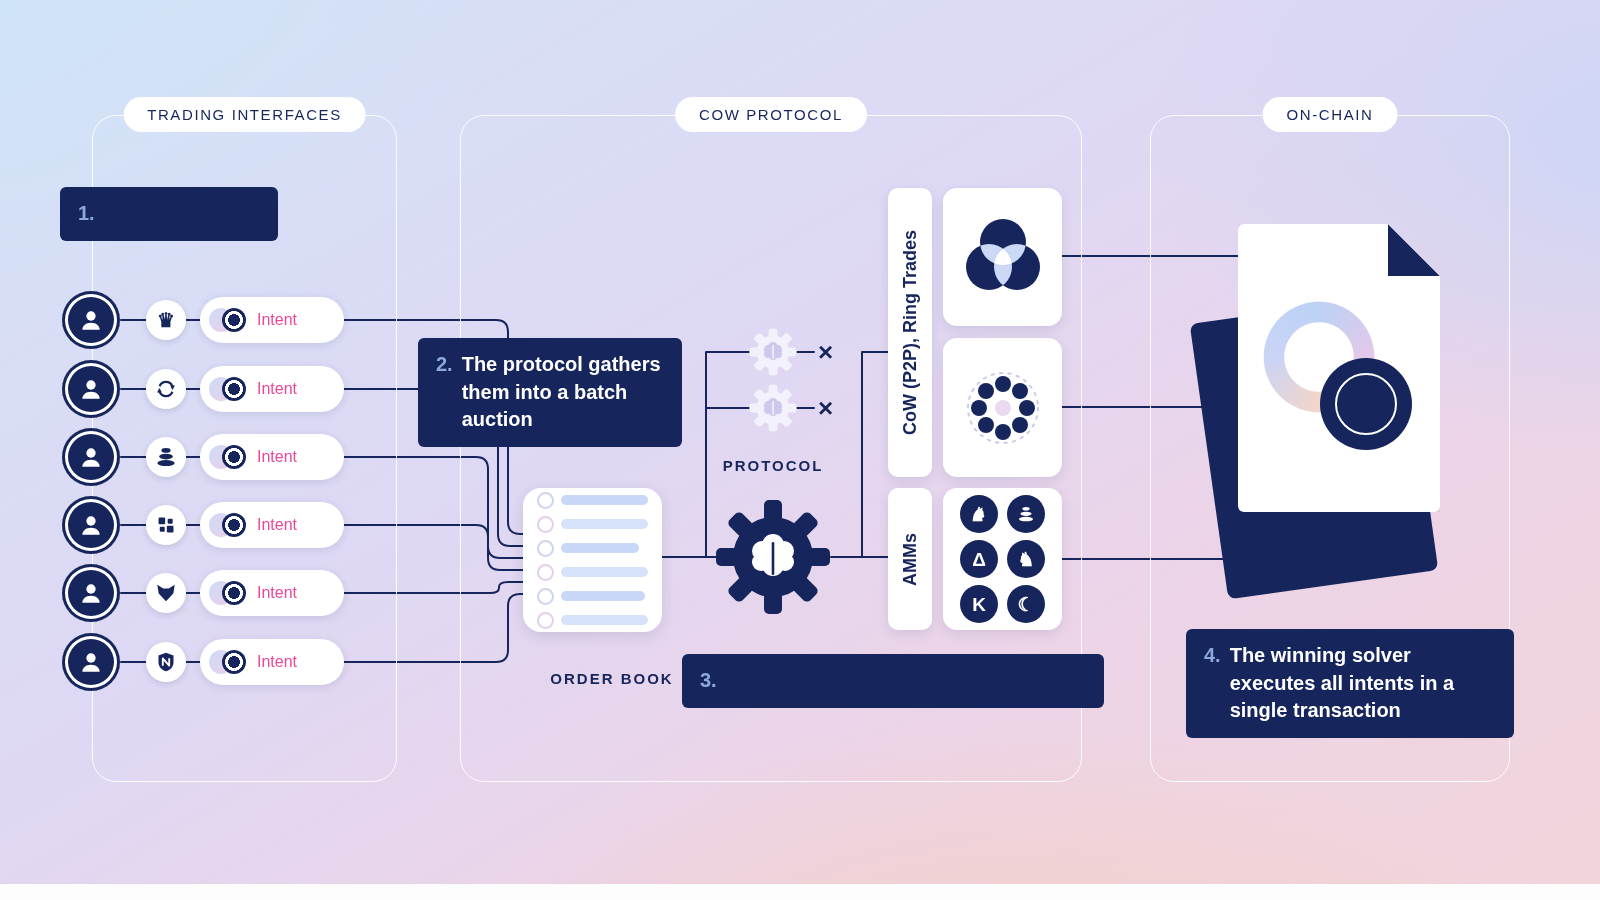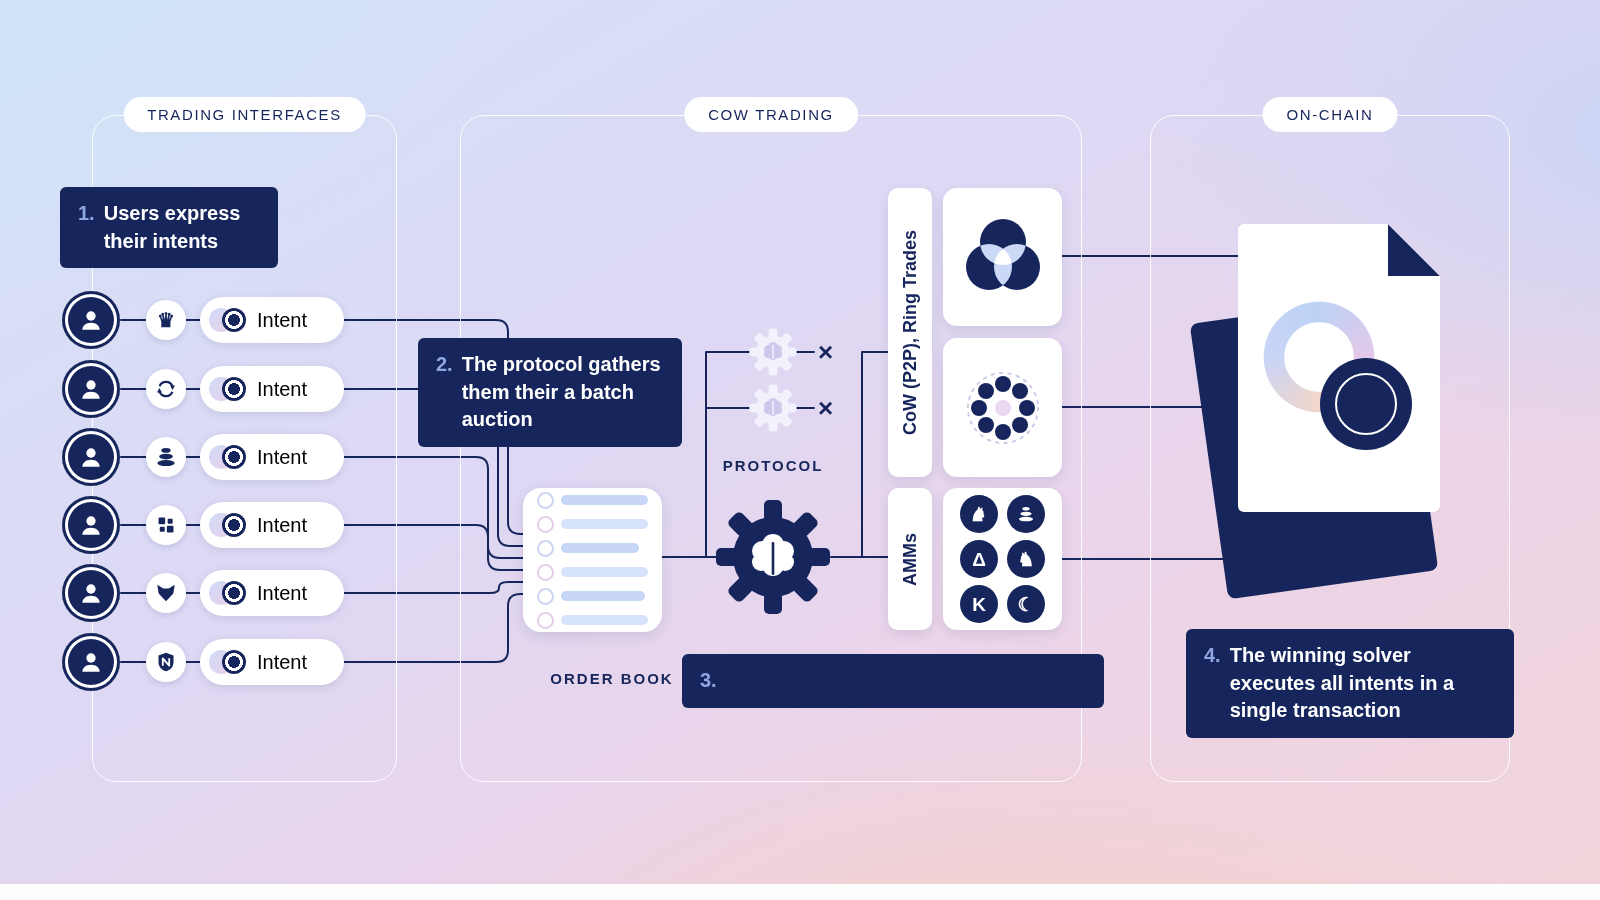--- a/index.html
+++ b/index.html
@@ -30,21 +30,21 @@
   .step4{left:1186px;top:629px;width:292px;}
 
   .user-row{position:absolute;left:62px;height:58px;z-index:3;}
   .avatar{position:absolute;left:0;top:0;width:58px;height:58px;border-radius:50%;background:#16265C;
     box-shadow:inset 0 0 0 3px #16265C, inset 0 0 0 6px #fff;display:flex;align-items:center;justify-content:center;}
   .app-logo{position:absolute;left:84px;top:9px;width:40px;height:40px;border-radius:50%;background:#fff;
     box-shadow:0 2px 6px rgba(22,38,92,.14);display:flex;align-items:center;justify-content:center;color:#16265C;}
   .glyph{font-size:20px;line-height:1;font-weight:700;color:#16265C;}
   .intent-pill{position:absolute;left:138px;top:6px;width:144px;height:46px;border-radius:23px;background:#fff;
     box-shadow:0 2px 8px rgba(22,38,92,.12);display:flex;align-items:center;gap:10px;padding:0 10px 0 9px;box-sizing:border-box;}
-  .pill-label{color:#000000;font-size:20px;}
+  .pill-label{color:#ec4899;font-size:16px;}
   .toggle{position:relative;width:38px;height:24px;flex:0 0 auto;}
   .toggle .c1{position:absolute;left:0;top:0;width:24px;height:24px;border-radius:50%;
     background:linear-gradient(135deg,#cfdcf8,#e9cfe9);}
   .toggle .c2{position:absolute;left:13px;top:0;width:24px;height:24px;border-radius:50%;
     background:radial-gradient(circle,#16265C 0 34%,#fff 35% 52%,#16265C 53% 100%);}
 
   .orderbook{position:absolute;left:523px;top:488px;width:139px;height:144px;background:#fff;border-radius:18px;
     box-shadow:0 4px 14px rgba(22,38,92,.12);display:flex;flex-direction:column;justify-content:center;gap:7px;
     padding:12px 14px;box-sizing:border-box;z-index:3;}
   .ob-row{display:flex;align-items:center;gap:7px;}
@@ -107,33 +107,32 @@
     <path d="M706 557 V352 M706 352 H749 M706 408 H749"></path>
     <path d="M797 352 H814 M797 408 H814"></path>
     <path d="M831 557 H888 M862 557 V352 M862 352 H888"></path>
     <path d="M1062 256 H1262 M1062 407 H1262 M1062 559 H1262"></path>
   </svg>
 
   <div class="frame frame-left">
     <div class="frame-label">TRADING INTERFACES</div>
   </div>
   <div class="frame frame-mid">
-    <div class="frame-label">COW TRADING</div>
+    <div class="frame-label">COW PROTOCOL</div>
   </div>
   <div class="frame frame-right">
     <div class="frame-label">ON-CHAIN</div>
   </div>
 
   <div class="step step1">
     <span class="num">1.</span>
-    <span class="txt">Users express their intents</span>
   </div>
   <div class="step step2">
     <span class="num">2.</span>
-    <span class="txt">The protocol gathers them their a batch auction</span>
+    <span class="txt">The protocol gathers them into a batch auction</span>
   </div>
   <div class="step step3">
     <span class="num">3.</span>
   </div>
   <div class="step step4">
     <span class="num">4.</span>
     <span class="txt">The winning solver executes all intents in a single transaction</span>
   </div>
 
   <div class="user-row" style="top:291px">

